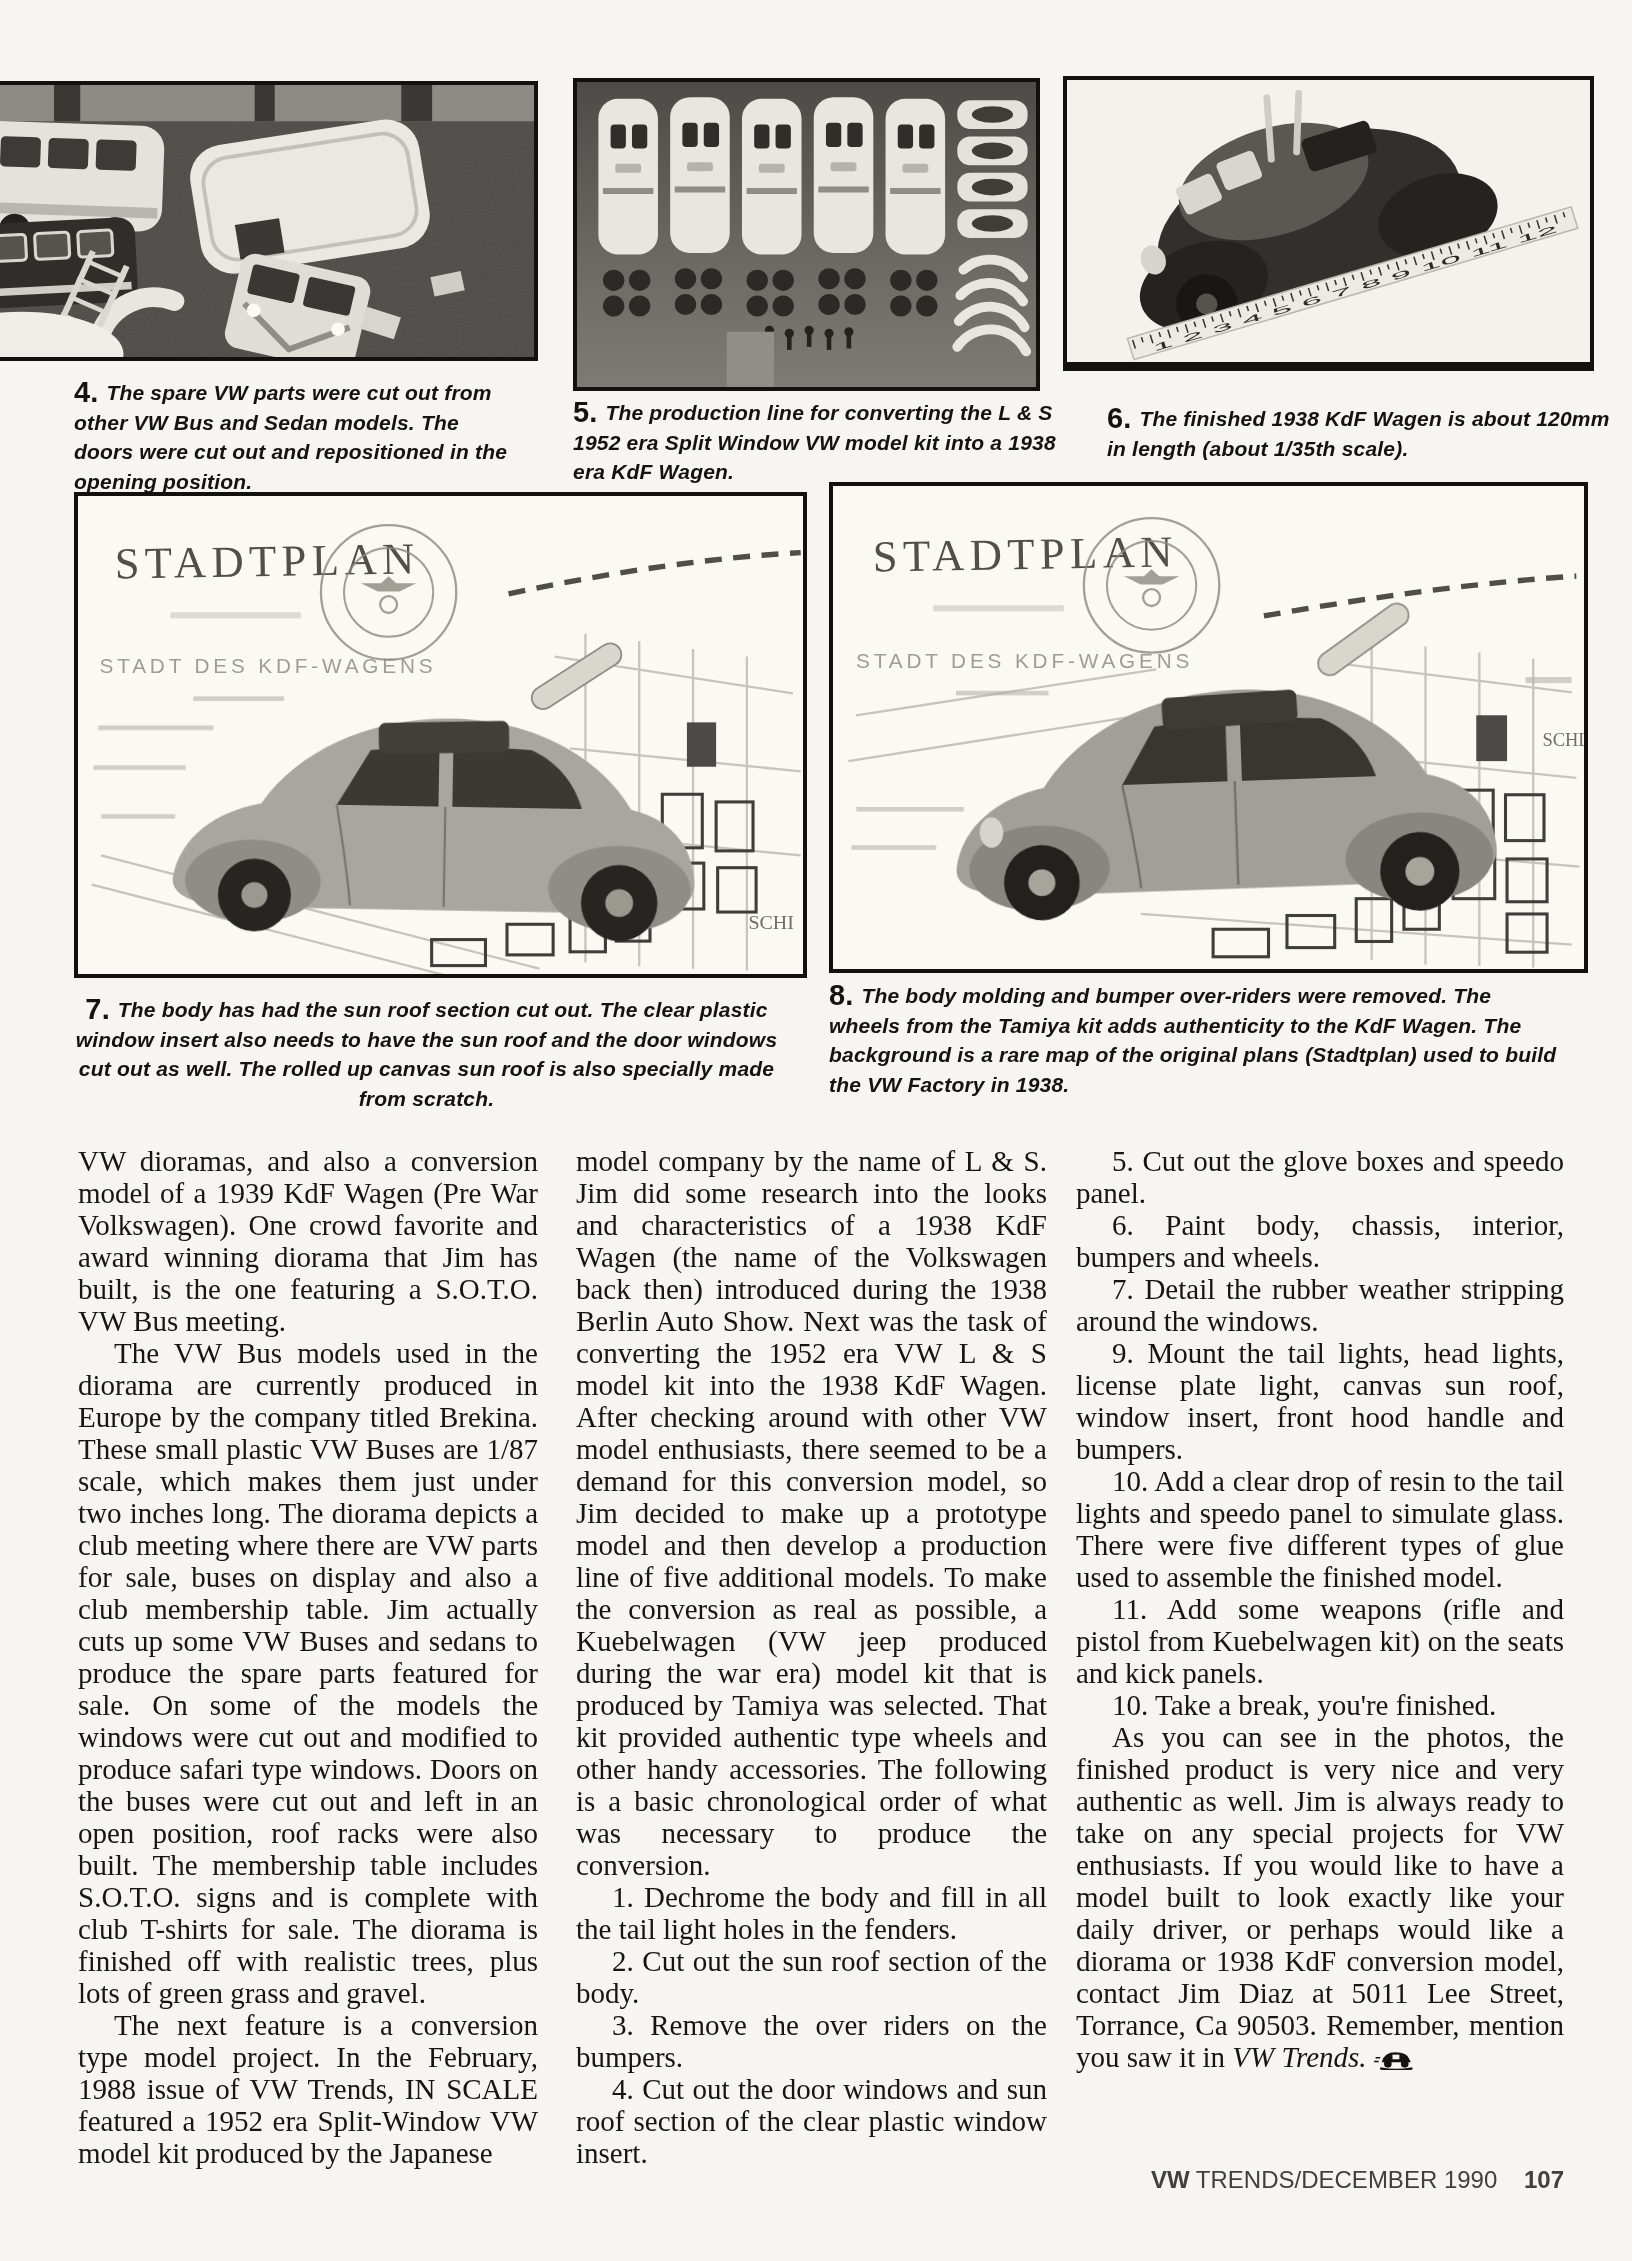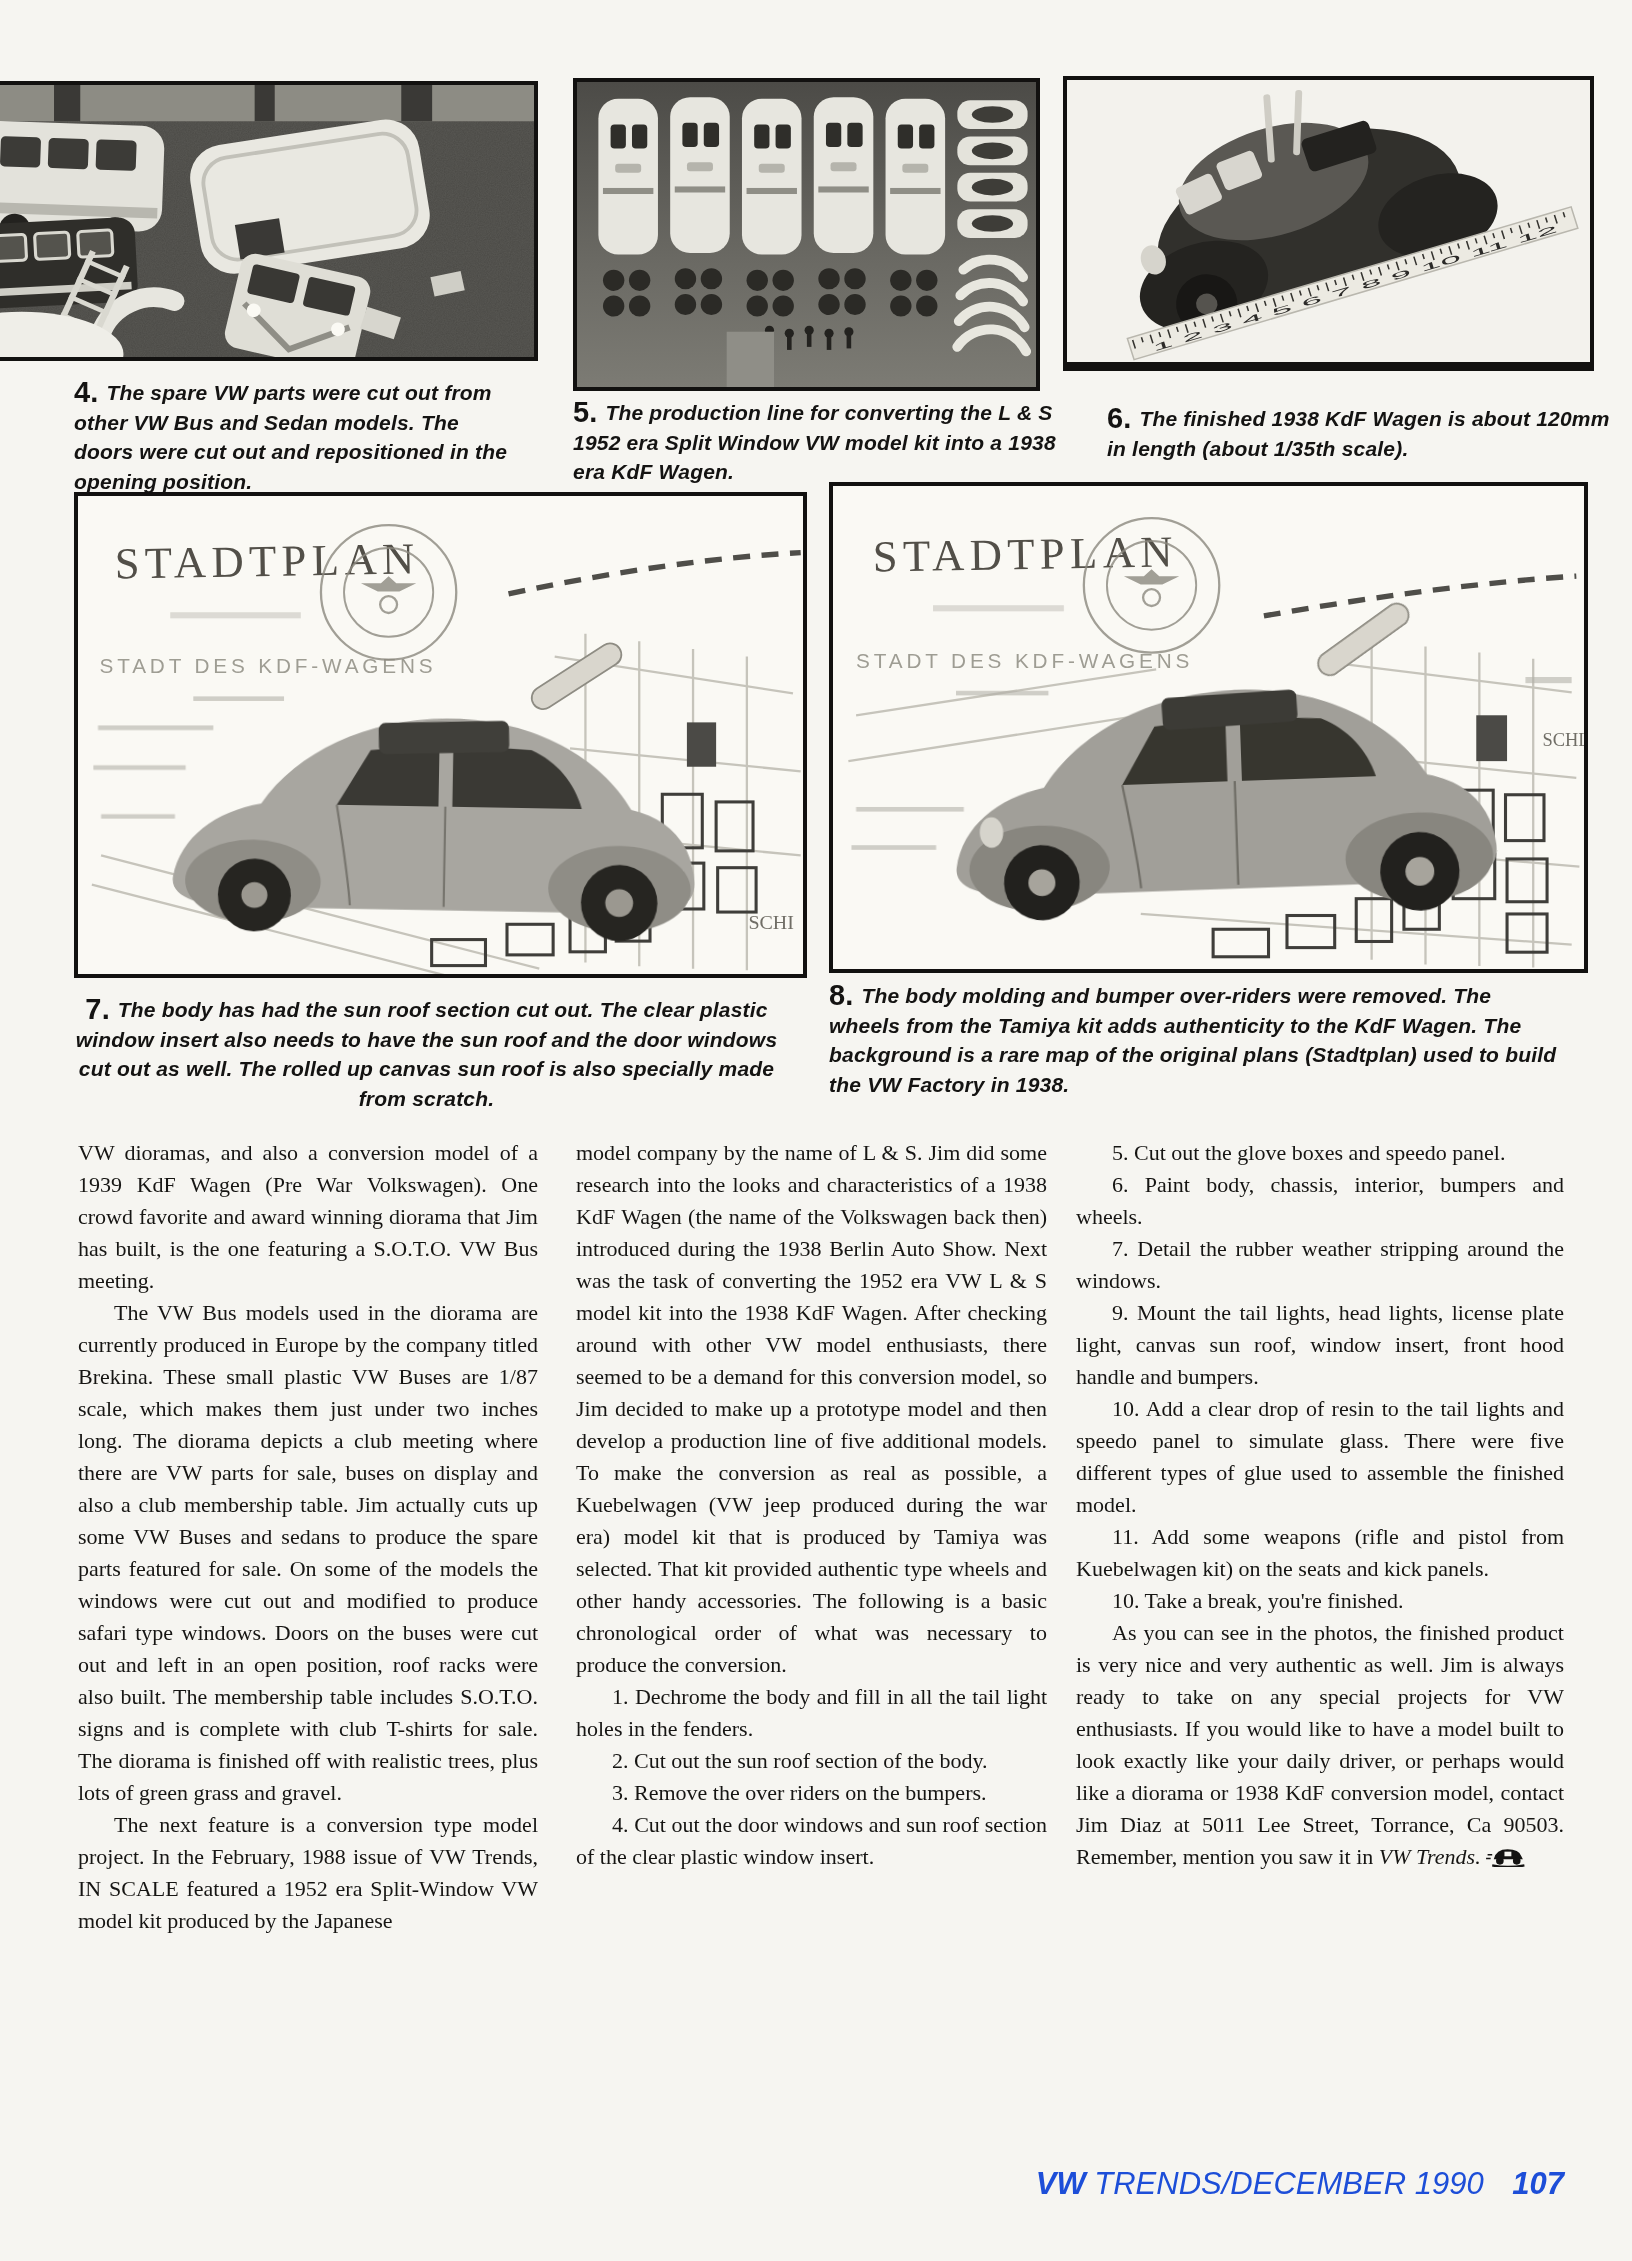--- a/index.html
+++ b/index.html
@@ -4,30 +4,30 @@
 <style>
   html,body{margin:0;padding:0;background:#d8d6d2;}
   #page{position:relative;width:1632px;height:2261px;background:#f6f5f1;overflow:hidden;
         font-family:"Liberation Serif",serif;color:#161513;}
   figure{margin:0;padding:0;}
   .photo{position:absolute;border:4.7px solid #121110;box-sizing:border-box;overflow:hidden;background:#555;}
   .photo svg{display:block;width:100%;height:100%;}
   .caption{position:absolute;font-family:"Liberation Sans",sans-serif;font-style:italic;font-weight:700;
            font-size:21px;line-height:29.5px;color:#141312;letter-spacing:0.2px;}
   .capnum{font-style:normal;font-weight:800;font-size:29px;padding-right:7.8px;vertical-align:-1.6px;}
-  .col{position:absolute;top:4px;text-align:justify;font-size:22px;line-height:32px;}
+  .col{position:absolute;top:12px;text-align:justify;font-size:29px;line-height:32px;}
   .col p{margin:0;text-indent:36px;}
   .col p.noindent{text-indent:0;}
   #article{position:absolute;left:78px;top:1133px;width:1489px;height:1057px;}
   .c1{left:0;width:460px;}
   .c2{left:498px;width:471px;}
   .c3{left:998px;width:488px;}
   .italic{font-style:italic;}
   #footer{position:absolute;left:995px;top:2166px;width:569px;text-align:right;
-          font-family:"Liberation Sans",sans-serif;font-style:italic;font-size:31px;color:#1d4ed8;}
+          font-family:"Liberation Sans",sans-serif;font-size:24px;color:#404040;}
   #footer .b{font-weight:800;}
   #footer .pg{font-weight:800;padding-left:20px;}
   .endmark{display:inline-block;width:40px;height:23px;vertical-align:-3.1px;}
 </style>
 </head>
 <body>
 
 <div id="page">
 
   <figure class="photo" id="photo4" style="left:0;top:81px;width:538px;height:280px;border-left:0;">

